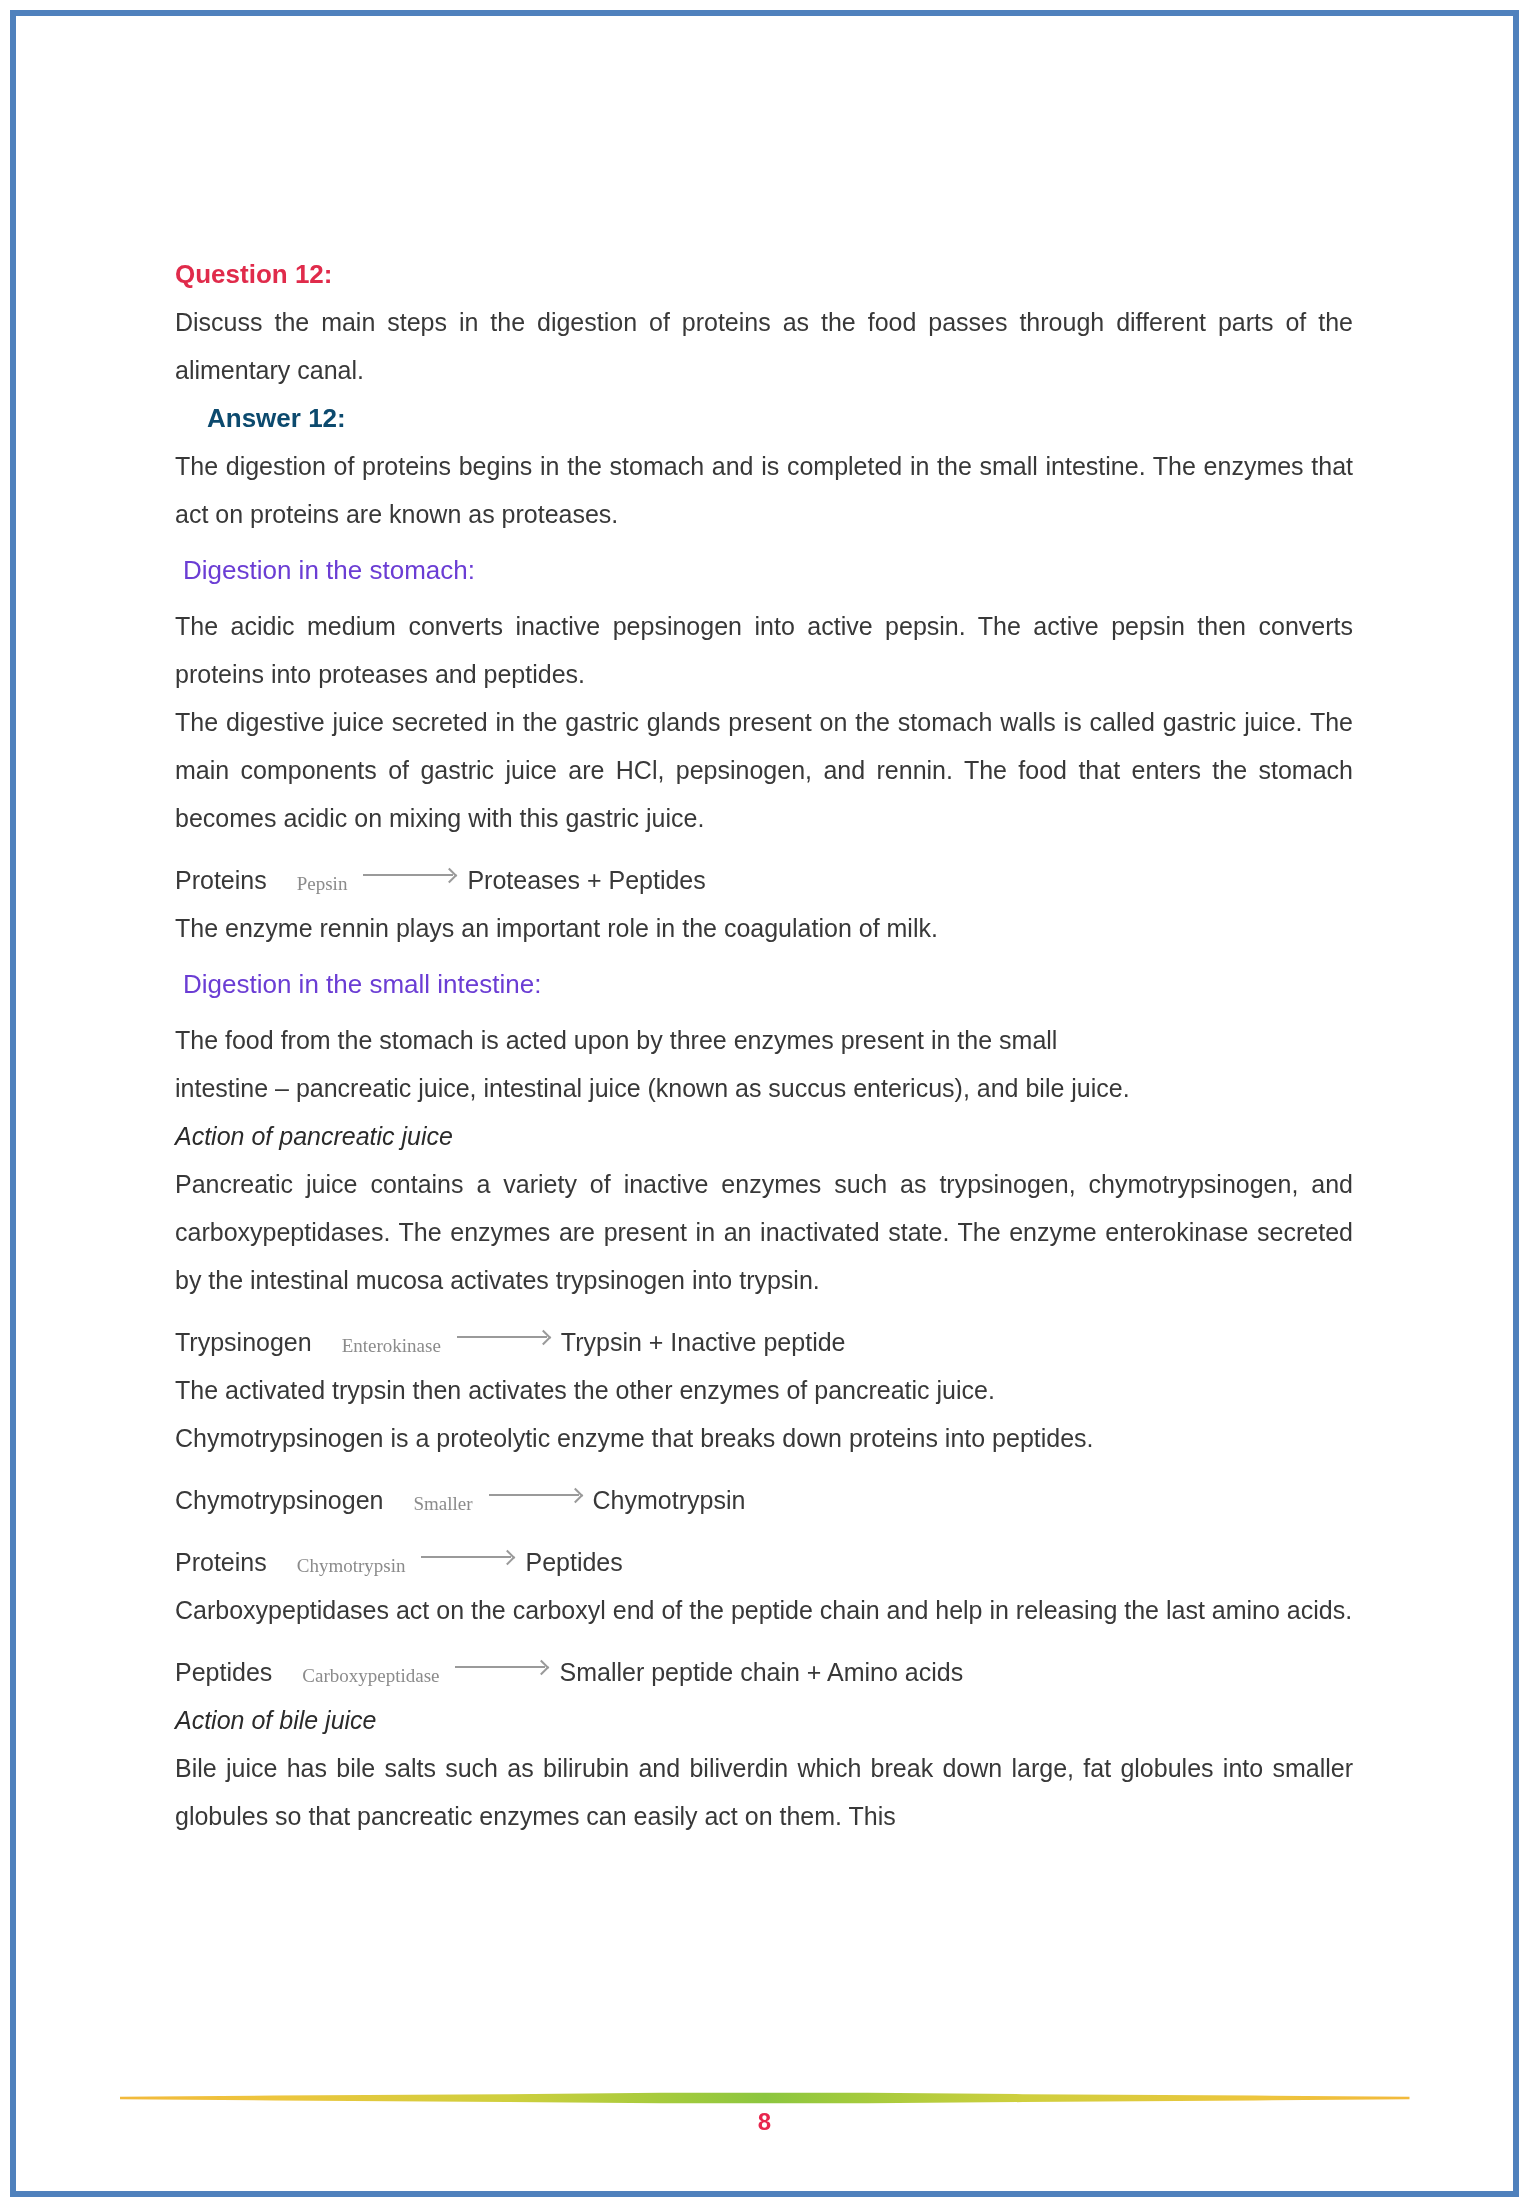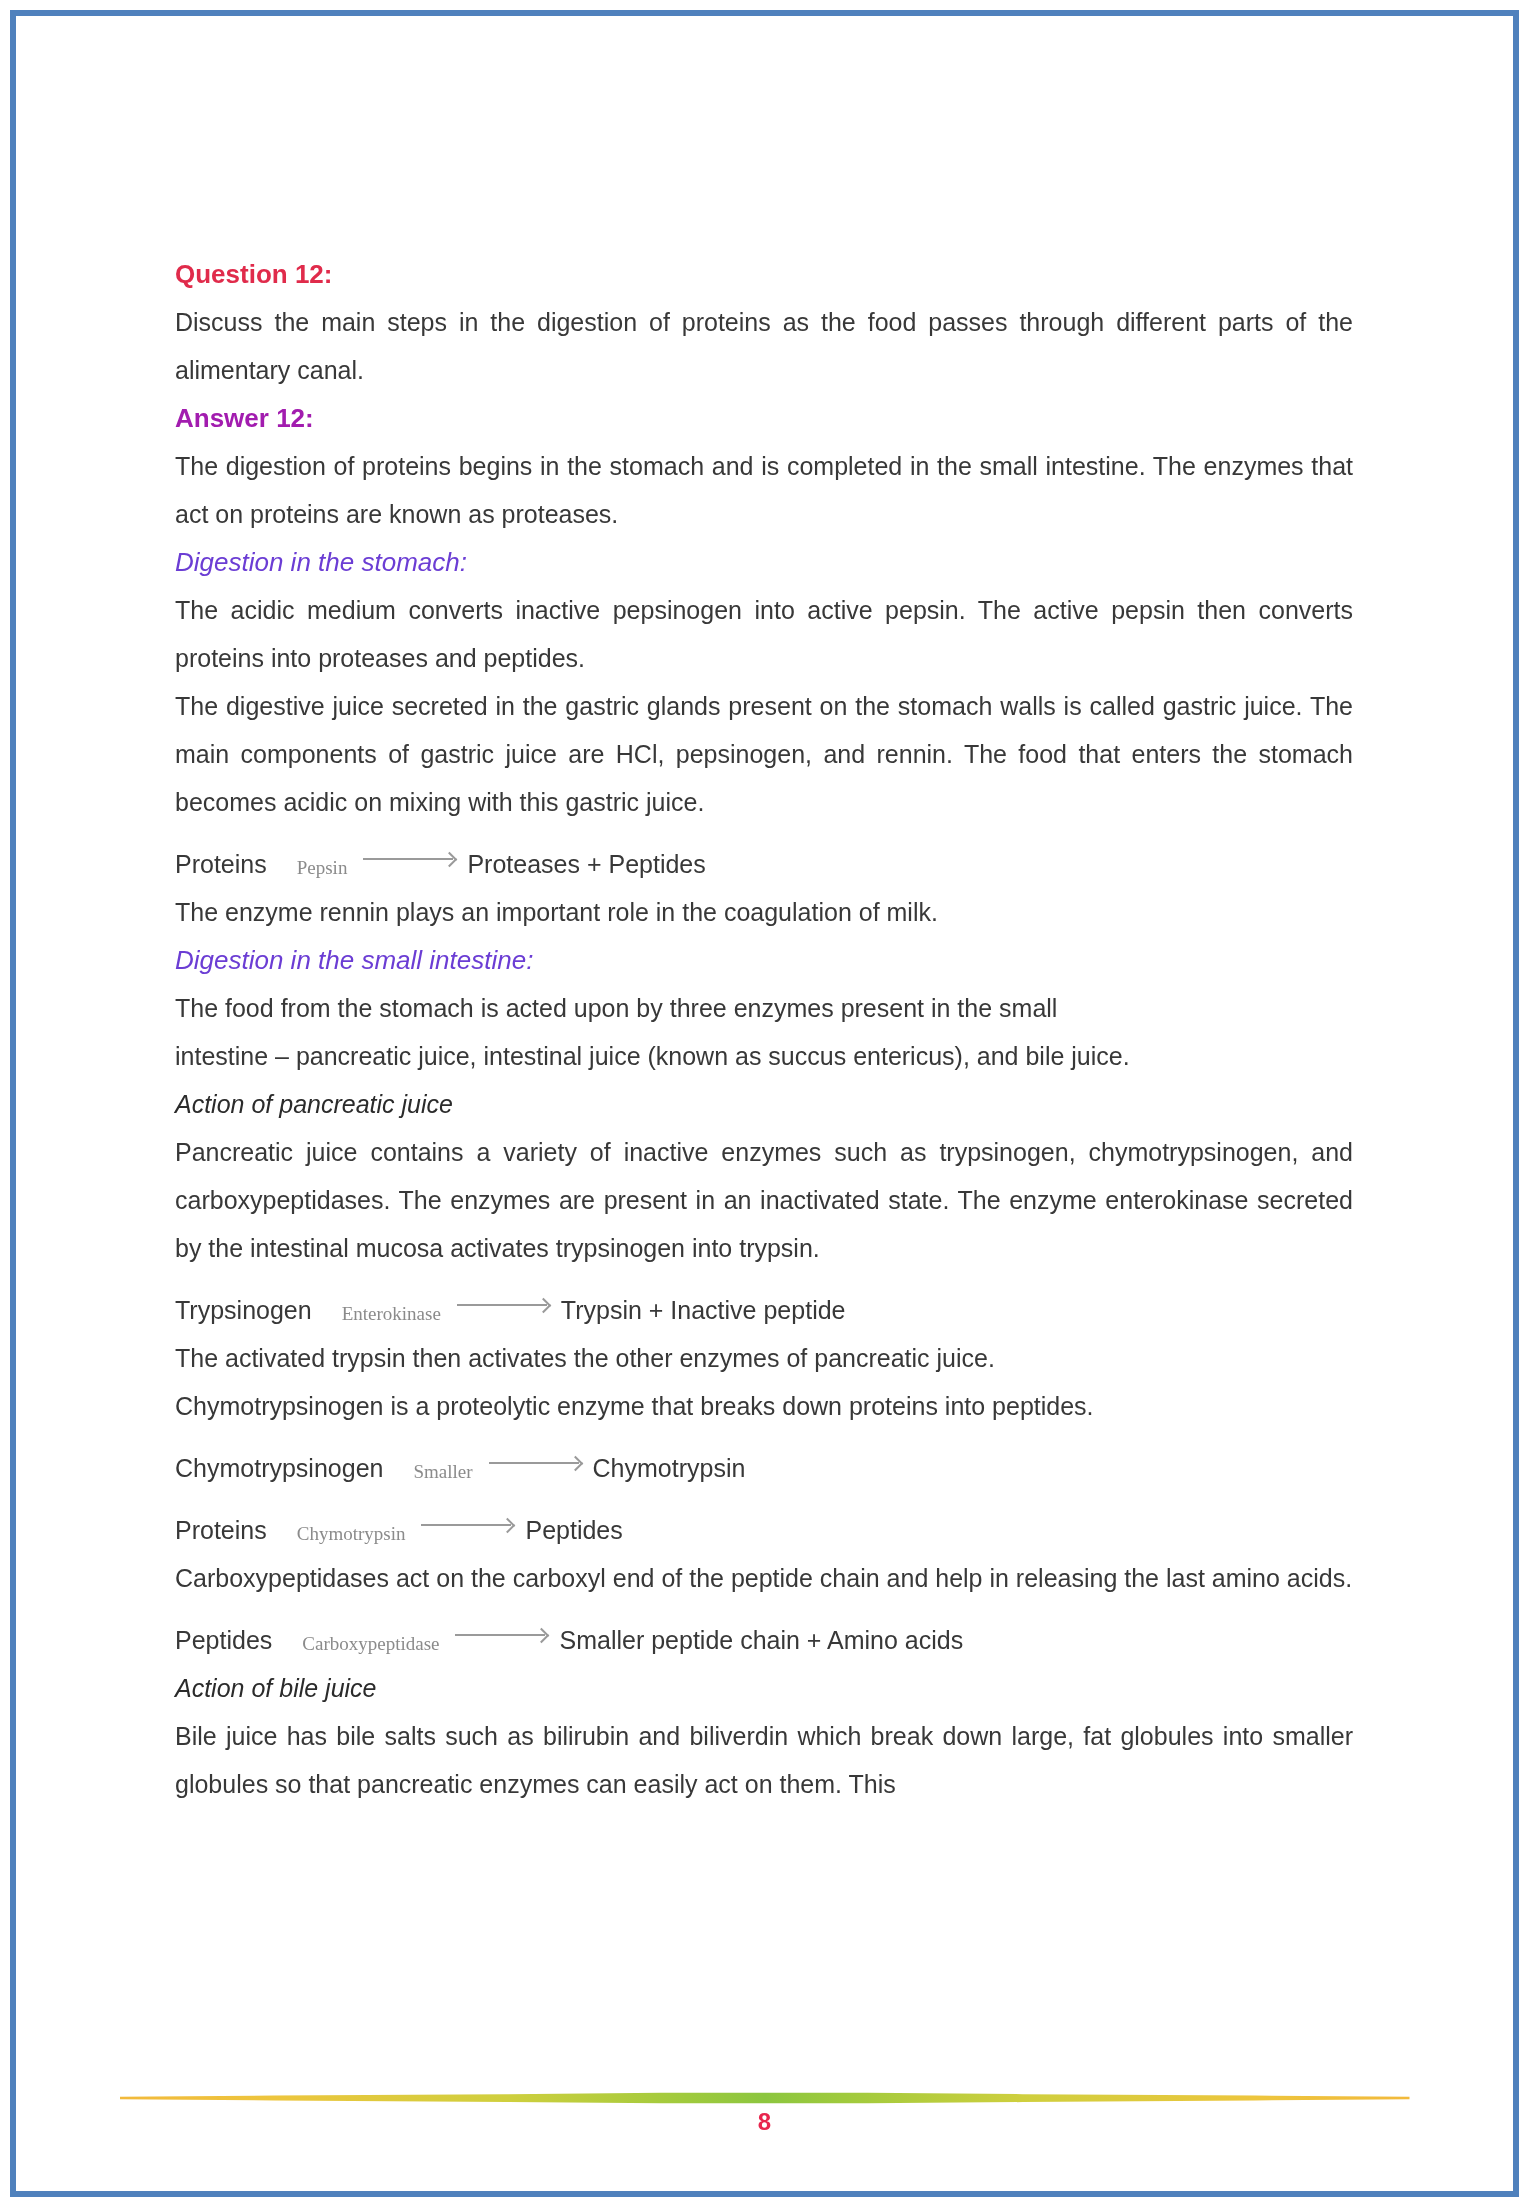--- a/index.html
+++ b/index.html
@@ -21,23 +21,23 @@
     color:#383838;
   }
   .body {
     margin:0; font-size:25px; line-height:48px; color:#383838;
     text-align:justify; white-space:pre-line;
   }
   .h-red, .h-green {
     margin:0; font-size:26px; line-height:48px; font-weight:bold;
   }
   .h-red   { color:#e02b4b; }
-  .h-green { color:#a21caf; }
+  .h-green { color:#0c4a6e;margin-left:32px; }
   .h-purple {
-    margin:0; font-size:26px; line-height:48px; font-weight:normal; color:#6b3dd4;font-style:italic;
+    margin:8px; font-size:26px; line-height:48px; font-weight:normal; color:#6b3dd4;
   }
   .subhead-italic {
     margin:0; font-size:25px; line-height:48px; font-style:italic; color:#2b2b2b; font-weight:normal;
   }
   .reaction {
     display:flex; align-items:center; gap:14px; margin:14px 0 0 0;
   }
   .rx-part { font-size:25px; line-height:48px; color:#383838; white-space:nowrap; }
   .rx-col {
     display:inline-flex; flex-direction:row; align-items:center;

